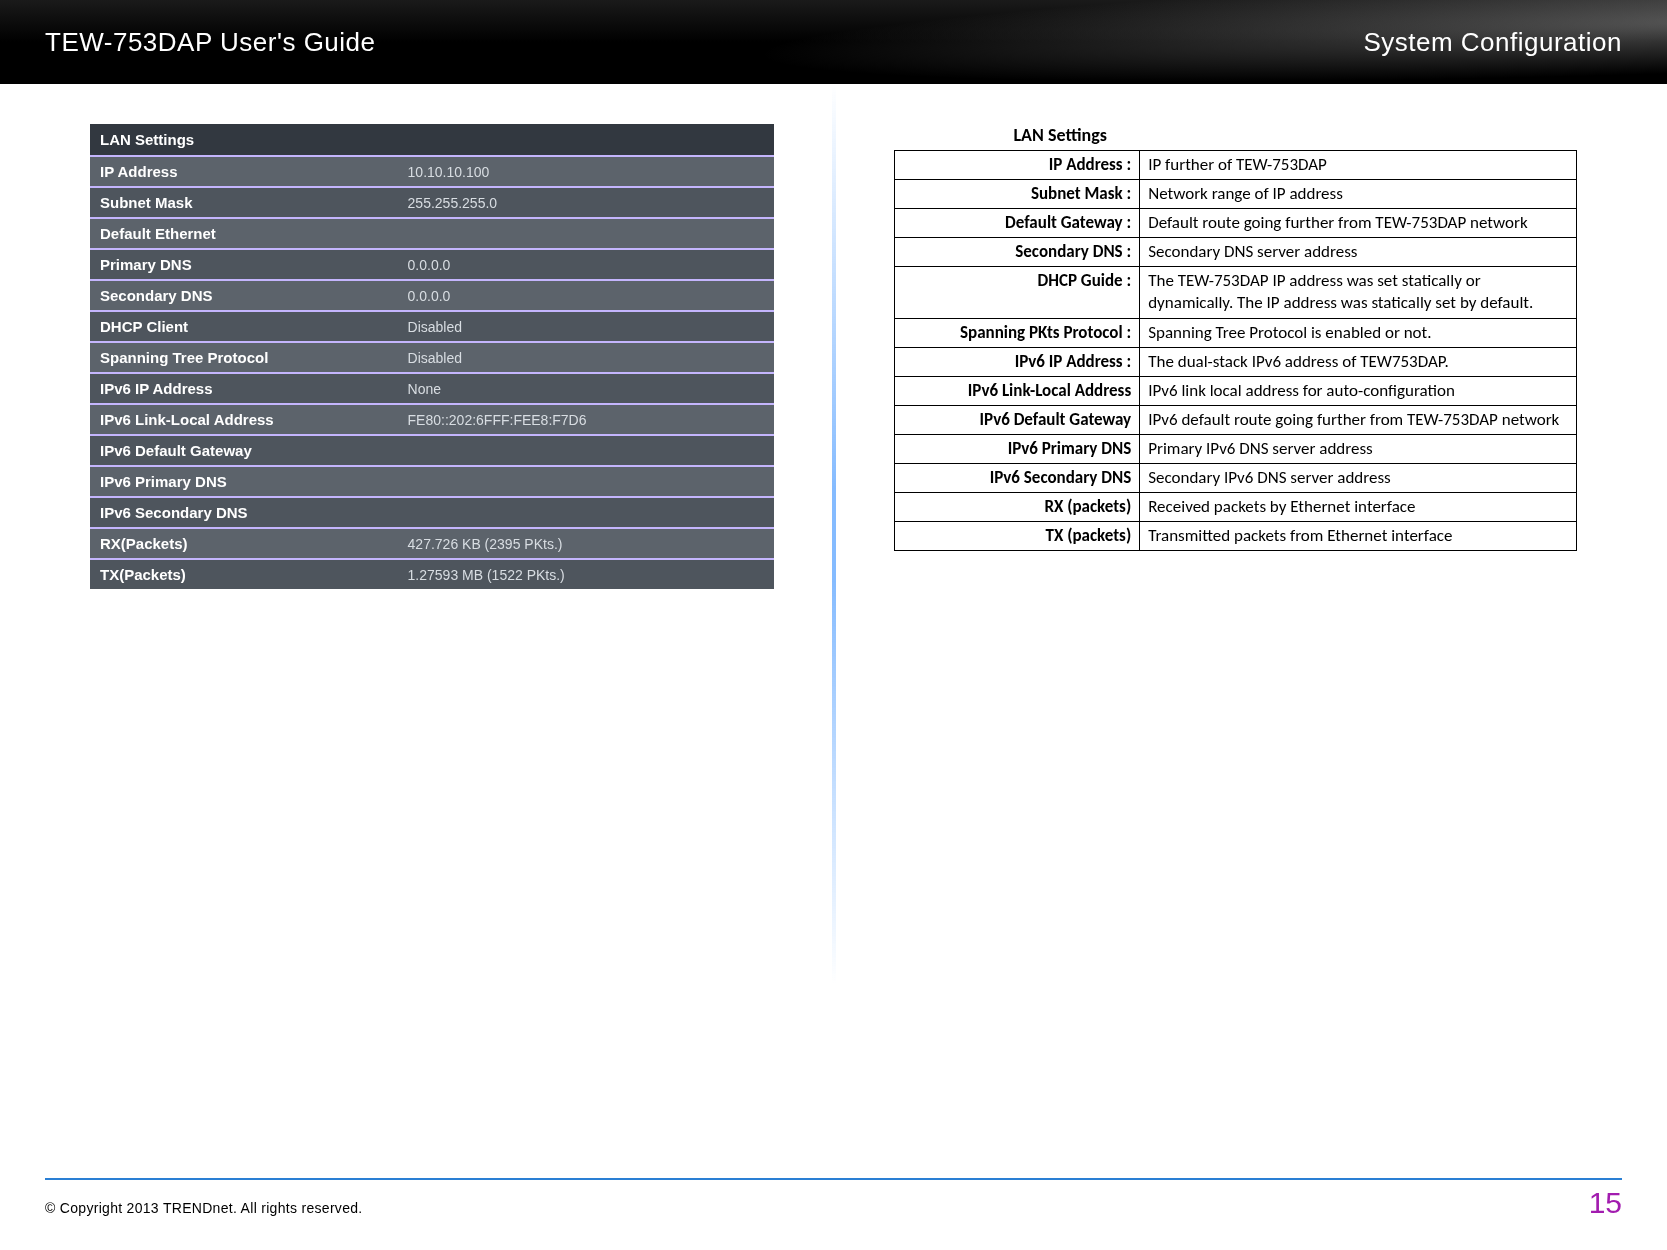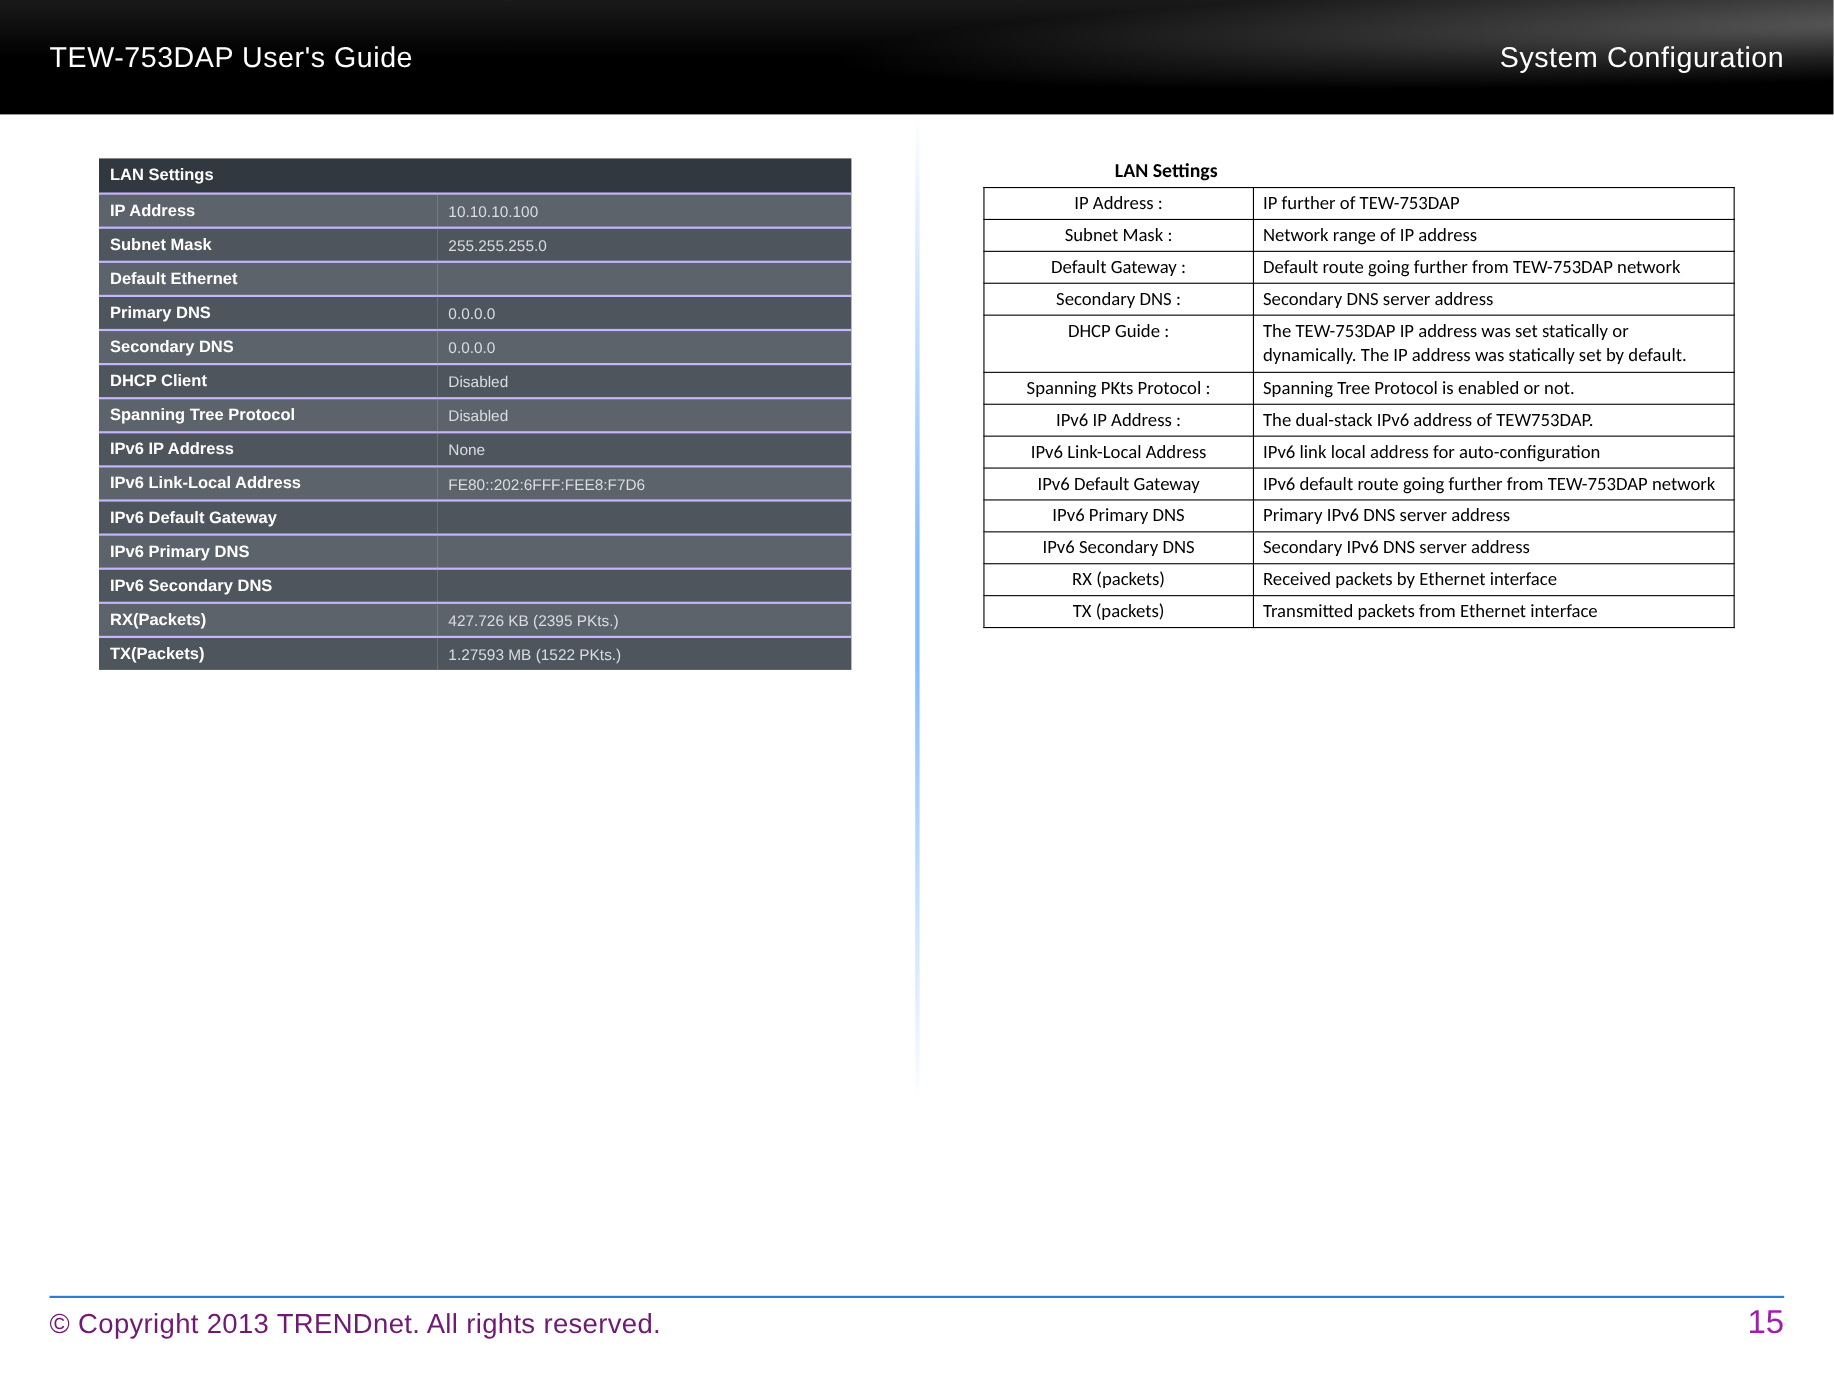--- a/index.html
+++ b/index.html
@@ -4,21 +4,21 @@
 <style>
   * { margin: 0; padding: 0; box-sizing: border-box; }
   body {
     font-family: Arial, Helvetica, sans-serif;
     width: 1667px;
     height: 1250px;
     background: #fff;
     position: relative;
   }
   .header {
-    height: 104px;
+    height: 84px;
     background: linear-gradient(to bottom, #1a1a1a 0%, #000 50%, #000 100%);
     position: relative;
     overflow: hidden;
     display: flex;
     align-items: center;
     justify-content: space-between;
     padding: 0 45px 0 45px;
   }
   .header::before {
     content: "";
@@ -97,39 +97,39 @@
     font-family: Calibri, Arial, sans-serif;
     font-size: 17px;
   }
   .desc-table td {
     border: 1px solid #000;
     padding: 3px 8px;
     vertical-align: top;
     line-height: 1.3;
   }
   .desc-table td.k {
-    text-align: center;
-    font-weight: normal;
+    text-align: right;
+    font-weight: bold;
     width: 36%;
   }
   
 
   .footer {
     position: absolute;
     bottom: 30px;
     left: 45px;
     right: 45px;
     border-top: 2px solid #2a7fd4;
     padding-top: 6px;
     display: flex;
     justify-content: space-between;
     align-items: baseline;
     font-family: "Arial Narrow", Arial, sans-serif;
   }
-  .footer-left { color: #701a75; font-size: 25px; letter-spacing: 0.3px; }
+  .footer-left { color: #000000; font-size: 14px; letter-spacing: 0.3px; }
   .footer-right { color: #a21caf; font-size: 30px; }
 </style>
 </head>
 <body>
 
 <div class="header">
   <div class="header-left">TEW-753DAP User's Guide</div>
   <div class="header-right">System Configuration</div>
 </div>
 

